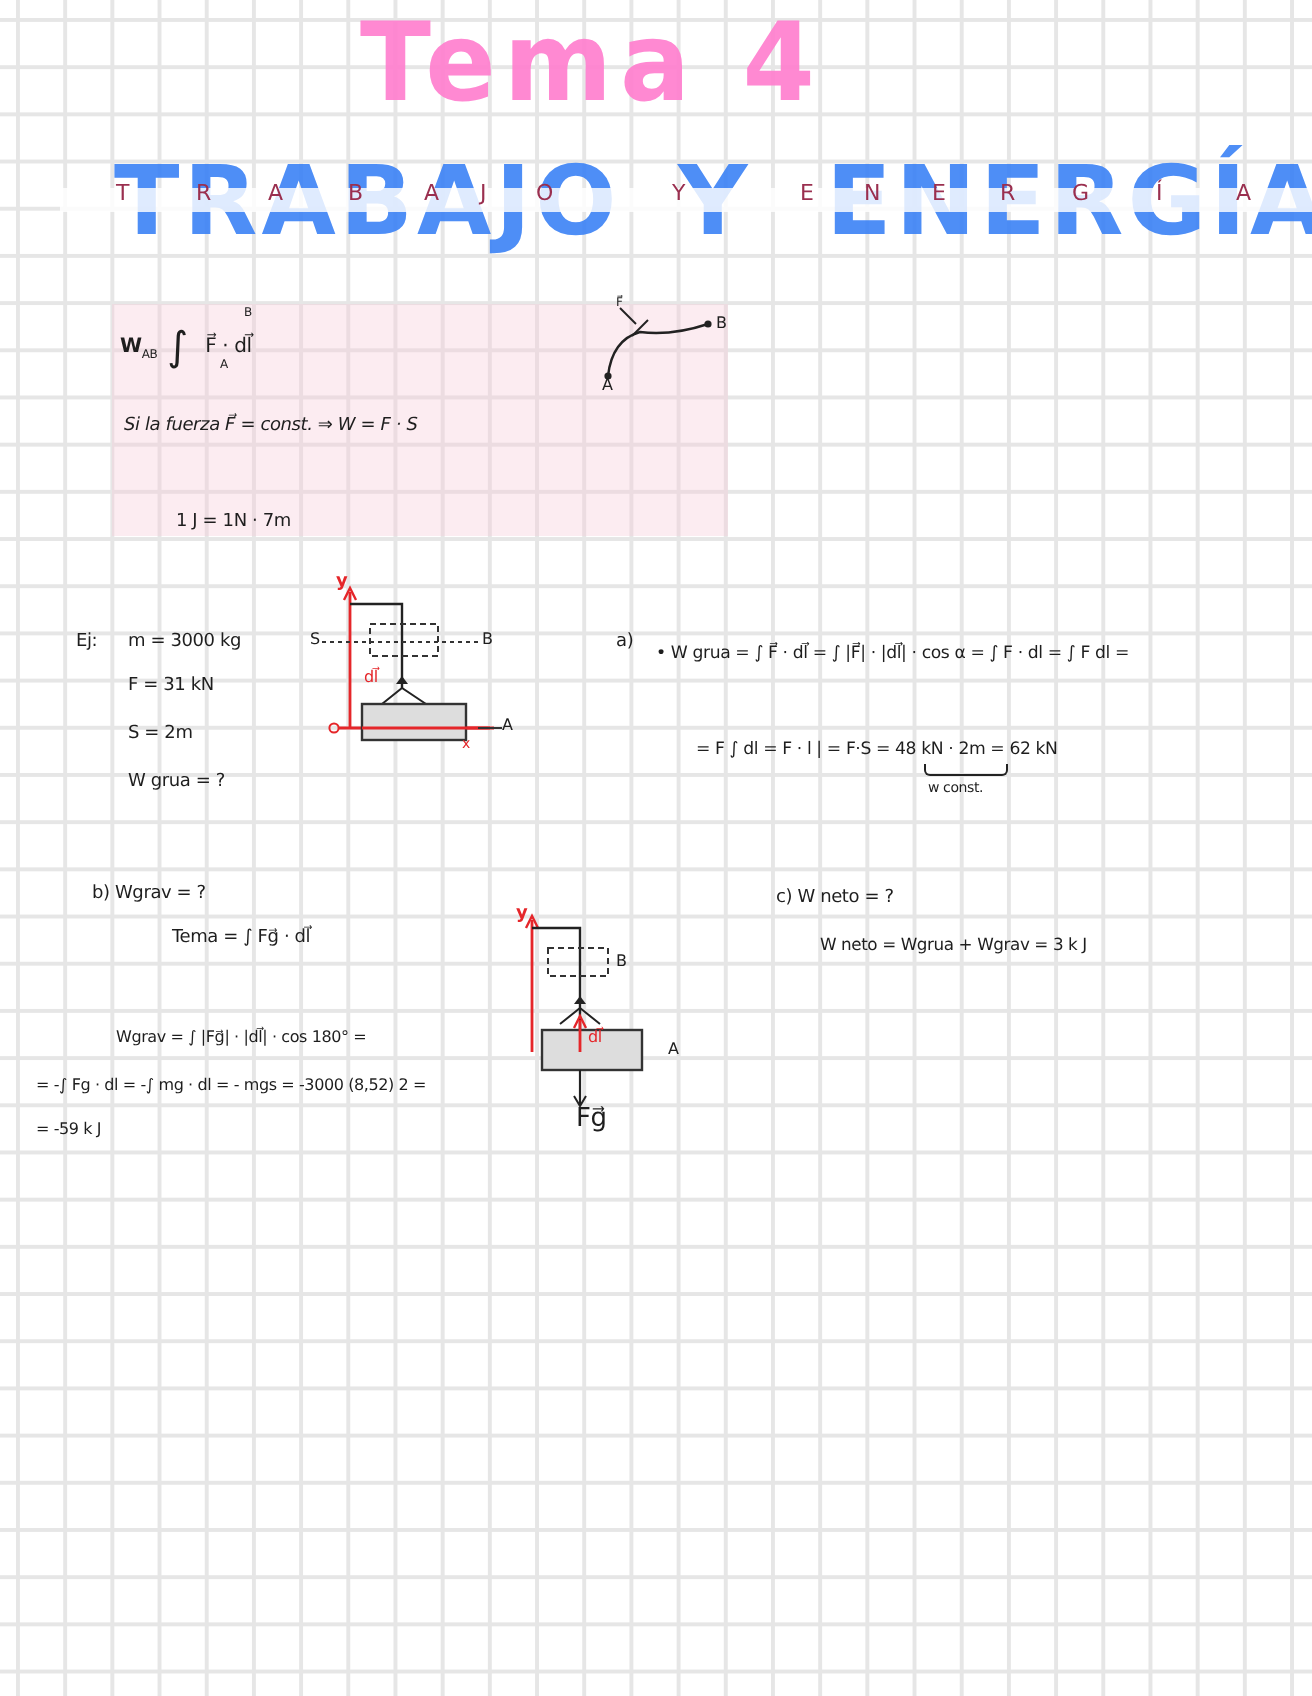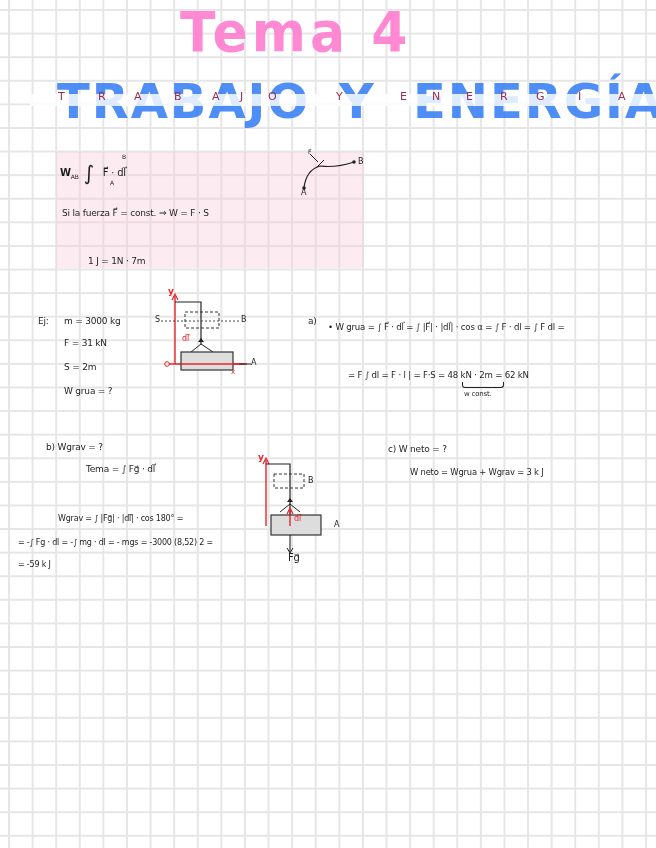--- a/index.html
+++ b/index.html
@@ -81,21 +81,21 @@
 </div>
 
 <div class="abs pinkbox"></div>
 
 <div class="abs hw" style="left:60px; top:157px; font-size:10px;">
   <span style="font-weight:bold;">W</span><sub style="font-size:6px;">AB</sub>
   <span style="position:relative; display:inline-block; width:14px; font-size:20px; top:4px; margin-left:2px;">∫</span><span style="position:absolute; left:62px; top:-4px; font-size:6px;">B</span><span style="position:absolute; left:50px; top:22px; font-size:6px;">A</span>
   <span style="margin-left:2px;">F⃗ · dl⃗</span>
 </div>
 
-<div class="abs hw" style="left:62px; top:208px;">Si la fuerza F⃗ = const.  ⇒ W = F · S</div>
+<div class="abs hw" style="left:62px; top:208px;font-style:italic;">Si la fuerza F⃗ = const.  ⇒ W = F · S</div>
 <div class="abs hw" style="left:88px; top:256px;">1 J = 1N · 7m</div>
 
 <div class="abs diagram" style="left:296px; top:150px; width:70px; height:50px;">
   <svg width="70" height="50">
     <path d="M 8 38 Q 10 20 24 16 Q 40 18 58 12" stroke="#222" stroke-width="1.2" fill="none"></path>
     <circle cx="8" cy="38" r="1.8" fill="#222"></circle>
     <circle cx="58" cy="12" r="1.8" fill="#222"></circle>
     <line x1="20" y1="18" x2="28" y2="10" stroke="#222" stroke-width="1"></line>
     <line x1="14" y1="4" x2="22" y2="12" stroke="#222" stroke-width="1"></line>
   </svg>
@@ -164,17 +164,17 @@
     <line x1="40" y1="74" x2="40" y2="58" stroke="#e5262a" stroke-width="1.4"></line>
     <polyline points="37,62 40,56 43,62" stroke="#e5262a" stroke-width="1.2" fill="none"></polyline>
 
     <line x1="40" y1="83" x2="40" y2="100" stroke="#222" stroke-width="1.1"></line>
     <polyline points="37,96 40,101 43,96" stroke="#222" stroke-width="1" fill="none"></polyline>
   </svg>
   <span class="abs hw red" style="left:8px; top:0px; font-weight:bold;">y</span>
   <span class="abs hw" style="left:58px; top:24px; font-size:8px;">B</span>
   <span class="abs hw" style="left:84px; top:68px; font-size:8px;">A</span>
   <span class="abs hw red" style="left:44px; top:62px; font-size:8px;">dl⃗</span>
-  <span class="abs hw" style="left:38px; top:100px; font-size:10px;">Fg⃗</span>
+  <span class="abs hw" style="left:38px; top:100px; font-size:13px;">Fg⃗</span>
 </div>
 
 <div class="abs hw" style="left:388px; top:444px;">c) W neto = ?</div>
 <div class="abs hw" style="left:410px; top:467px; font-size:8.4px;">W neto = Wgrua + Wgrav = 3 k J</div>
 
 </body></html>

